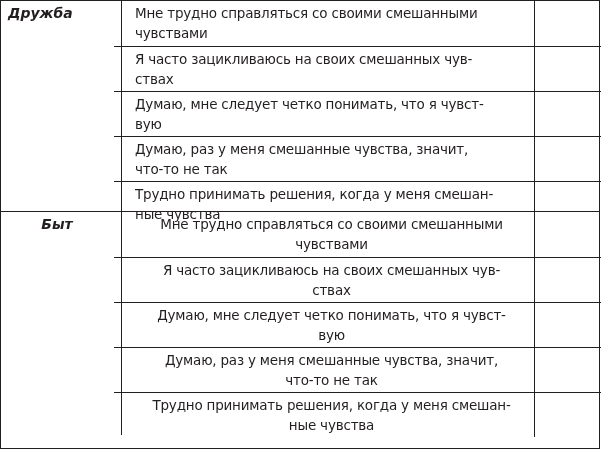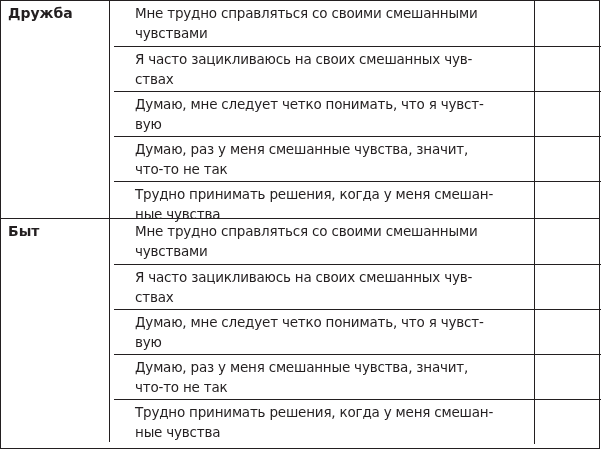--- a/index.html
+++ b/index.html
@@ -30,27 +30,28 @@
       height: 224px;
       box-sizing: border-box;
     }
     .group + .group {
       border-top: 1.5px solid #231f20;
     }
     .cat {
       position: absolute;
       left: 0;
       top: 0;
-      width: 109px;
+      width: 121px;
       height: 100%;
       box-sizing: border-box;
       border-right: 1.5px solid #231f20;
       padding: 4px 15px 0 7px;
       font-weight: bold;
       font-size: 14px;
+      font-style: italic;
     }
     .rows {
       position: absolute;
       left: 113px;
       top: 0;
       width: 487px;
       height: 100%;
     }
     .row {
       position: relative;
@@ -113,21 +114,21 @@
         <div class="answer"></div>
       </div>
       <div class="row">
         <div class="stmt">Трудно принимать решения, когда у меня смешан-
 ные чувства</div>
         <div class="answer"></div>
       </div>
     </div>
   </div>
 
-  <div class="group" style="top:217px;">
+  <div class="group" style="top:210px;text-align:center;">
     <div class="cat">Быт</div>
     <div class="rows">
       <div class="row">
         <div class="stmt">Мне трудно справляться со своими смешанными
 чувствами</div>
         <div class="answer"></div>
       </div>
       <div class="row">
         <div class="stmt">Я часто зацикливаюсь на своих смешанных чув-
 ствах</div>

